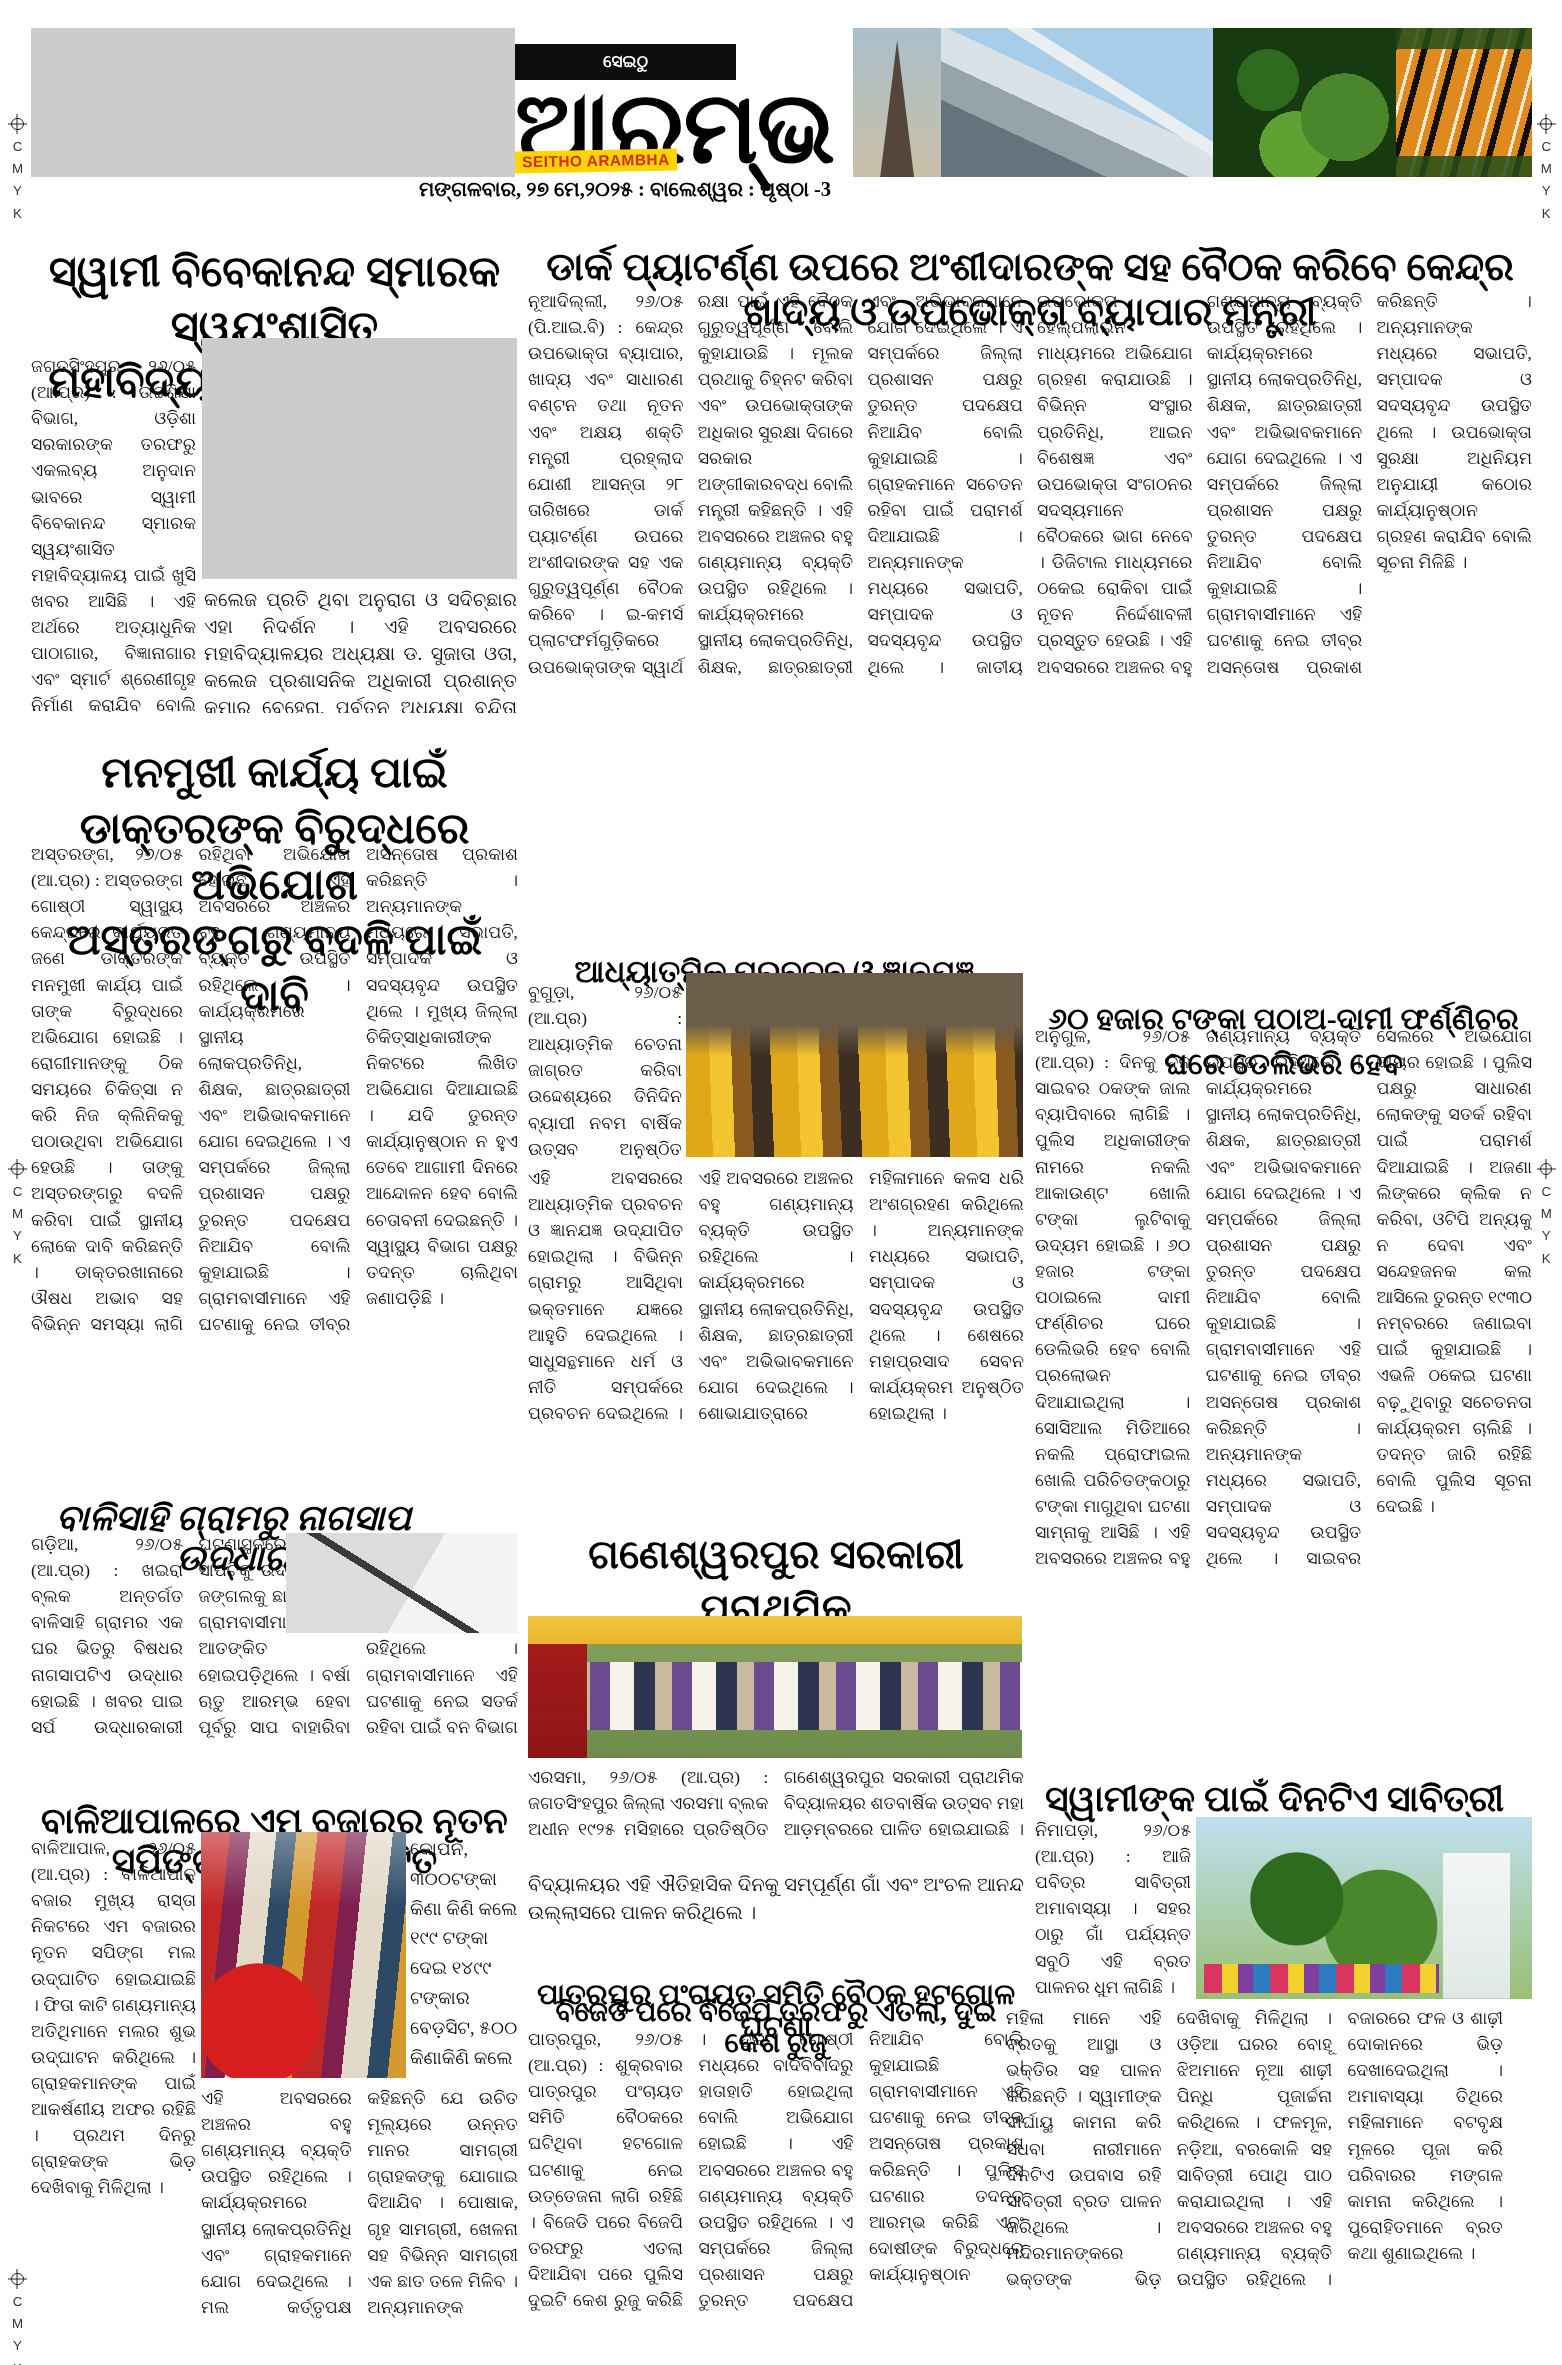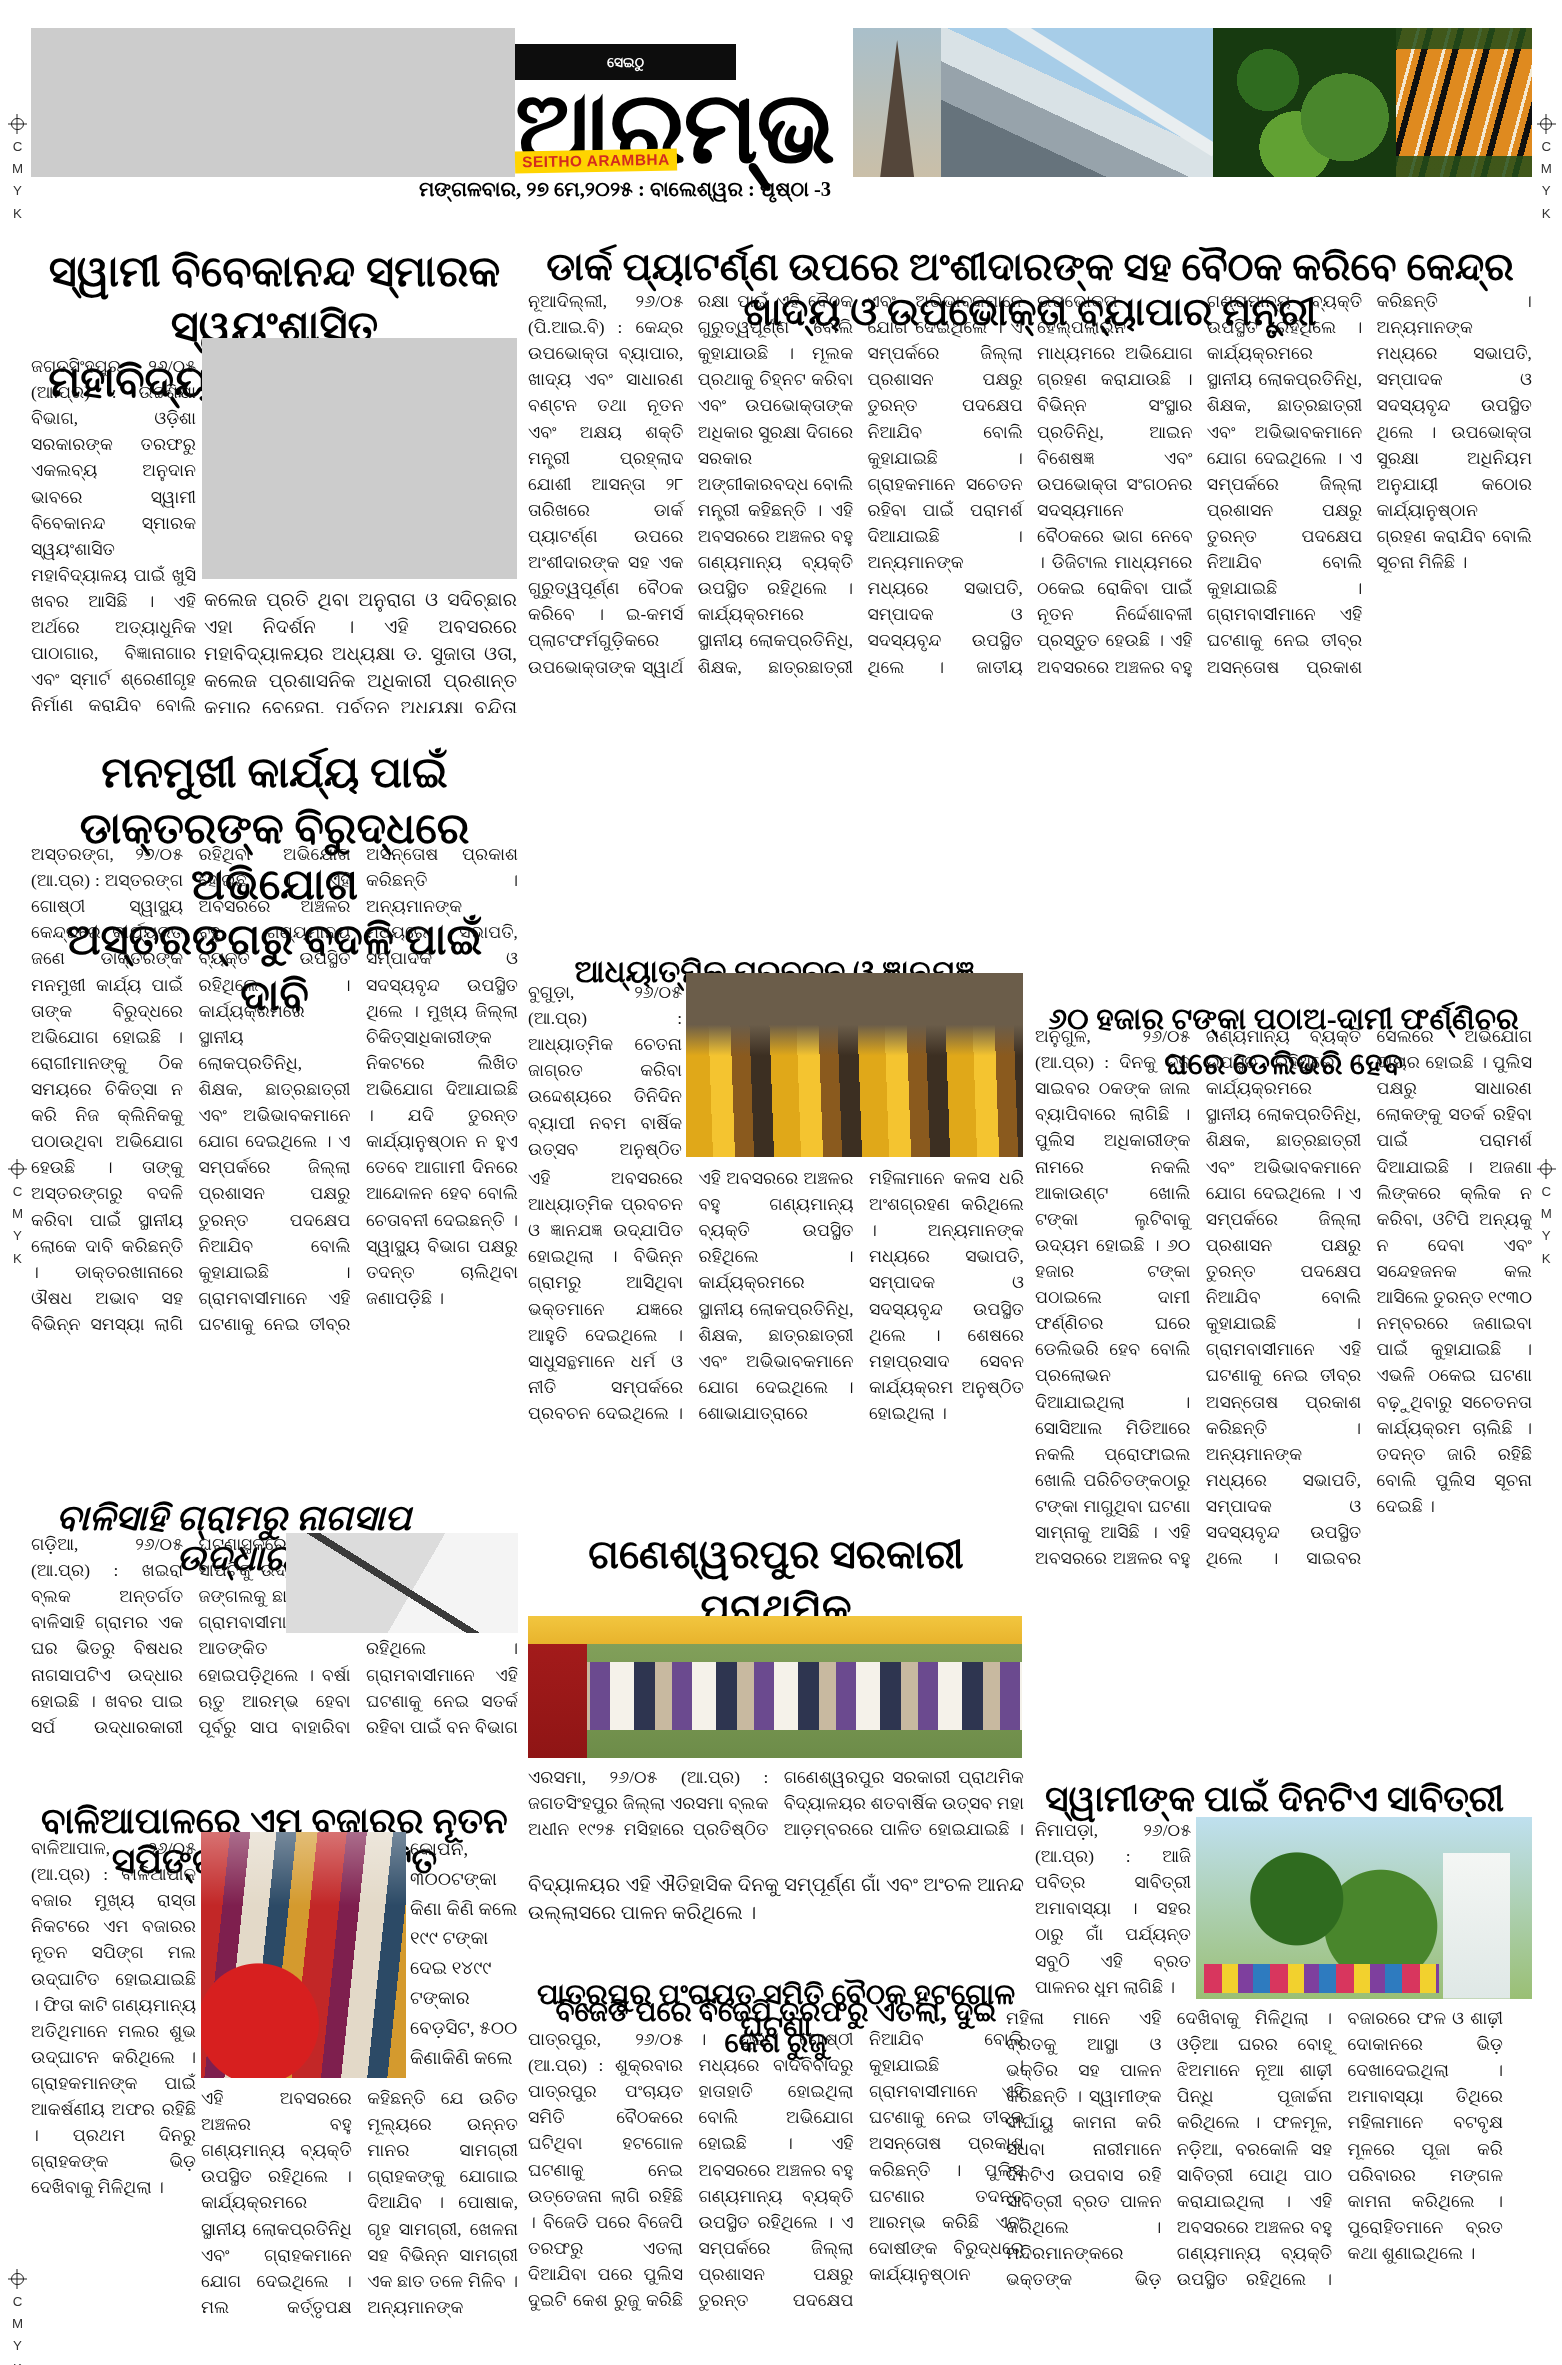--- a/index.html
+++ b/index.html
@@ -19,21 +19,21 @@
 
   
   .mast-left{left:31px;top:28px;width:484px;height:149px;overflow:hidden;
      background:
        linear-gradient(to bottom, rgba(255,255,255,.55), rgba(255,255,255,0) 35%),
        repeating-linear-gradient(93deg,#5f3a2c 0 17.4px,#b03636 17.4px 33px,#33502a 33px 49px,#d8cdbb 49px 66px,#6e4a6a 66px 80px,#22303c 80px 95px);
      filter:saturate(1.25);}
   .logo-wrap{left:515px;top:44px;width:221px;height:134px;}
   .logo-bar{position:absolute;left:0;top:0;width:221px;height:36px;background:#0d0d0d;
      display:flex;align-items:center;justify-content:center;}
-  .logo-bar span{color:#fff;font-size:14px;font-weight:700;font-family:"Liberation Sans",sans-serif;}
+  .logo-bar span{color:#fff;font-size:17px;font-weight:700;font-family:"Liberation Sans",sans-serif;}
   .logo-main{position:absolute;left:0;top:32px;width:221px;text-align:center;
      font-size:100px;line-height:1.05;font-weight:700;color:#000;
      font-family:"Liberation Serif",serif;letter-spacing:-2px;}
   .logo-badge{position:absolute;left:0;top:106px;background:#ffd400;padding:2px 7.2px;
      transform:rotate(-1deg);}
   .logo-badge span{color:#d42b1e;font-family:"Liberation Sans",sans-serif;
      font-weight:700;font-size:15.4px;letter-spacing:0.5px;}
   .mast-right{left:853px;top:28px;width:679px;height:149px;display:flex;overflow:hidden;}
   .seg{height:100%;position:relative;}
   .seg-temple{width:13%;background:linear-gradient(#a9bfca,#cabfa8);}

